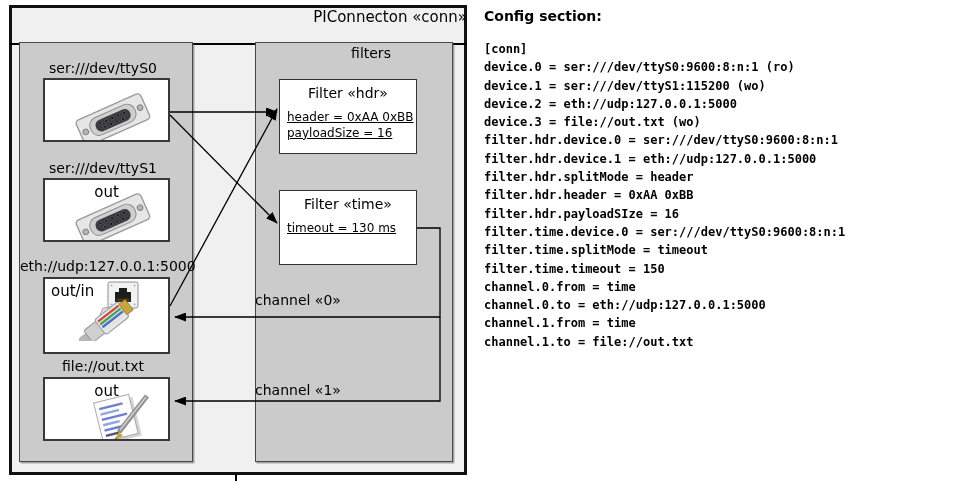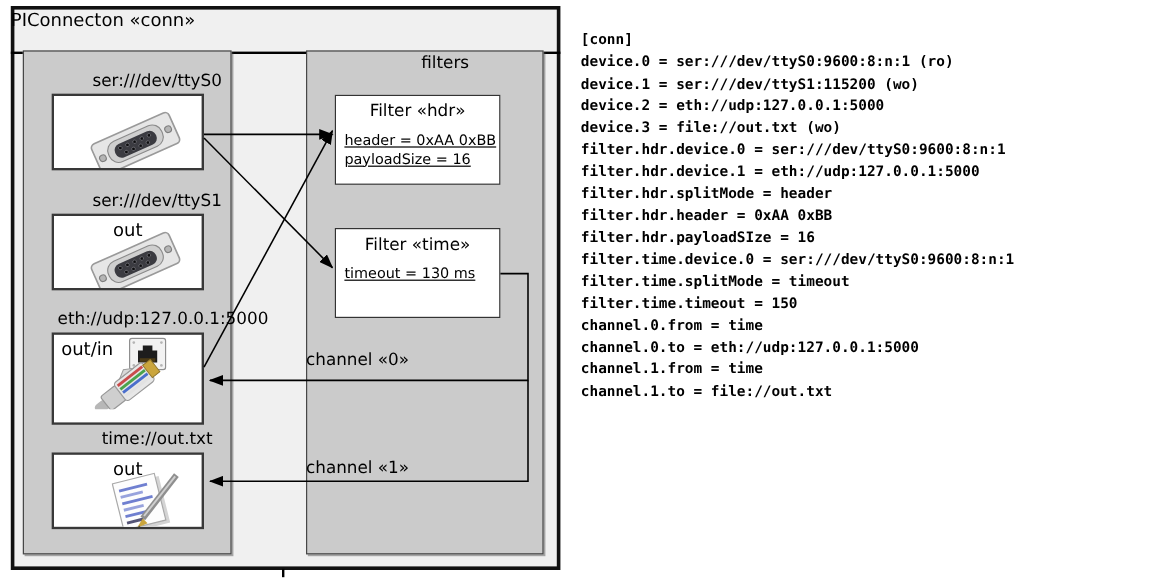--- a/index.html
+++ b/index.html
@@ -12,31 +12,31 @@
   .abs{position:absolute;box-sizing:border-box;}
 
   
   .outer-frame{
     left:9px;top:5px;width:458px;height:470px;
     background:#f0f0f0;border:3px solid #111;
   }
   .title-bar{
     left:9px;top:5px;width:458px;height:40px;
     border-bottom:2px solid #000;
-    font-size:15px;line-height:25px;text-align:left;
+    font-size:15px;line-height:25px;text-align:right;
   }
   .panel{
     background:#cbcbcb;border:1px solid #474747;
     box-shadow:1.5px 1.5px 0 rgba(70,70,70,.45);
   }
   .devices-panel{left:19px;top:42px;width:174px;height:420px;}
   .filters-panel{left:255px;top:42px;width:198px;height:420px;}
   .filters-title{left:255px;top:45px;width:232px;text-align:center;font-size:14px;}
 
-  .dev-label{left:20px;width:166px;text-align:center;font-size:14px;margin-left:28px;}
+  .dev-label{left:20px;width:166px;text-align:center;font-size:14px;}
   .dev-box{
     left:43px;width:127px;background:#fff;
     border:2px solid #383838;overflow:hidden;
   }
   .dev-dir{position:absolute;left:0;top:3px;width:100%;text-align:center;font-size:15px;}
   .dev-dir.left{width:auto;left:6px;text-align:left;}
 
   .filter-box{
     left:279px;width:138px;height:75px;background:#fff;
     border:1.5px solid #333;padding-top:5px;
@@ -146,21 +146,21 @@
       <rect x="29" y="15.5" width="26" height="2.4" fill="#c94b4b"></rect>
       <rect x="29" y="19.1" width="26" height="2.4" fill="#4ba34b"></rect>
       <rect x="29" y="22.7" width="26" height="2.4" fill="#4b6fcc"></rect>
       <rect x="29" y="26.3" width="26" height="2.4" fill="#e2e2e2"></rect>
       <rect x="56" y="16" width="8" height="13" fill="#caa53d" stroke="#8f742a" stroke-width="0.8"></rect>
       <path d="M34 13 l7 -4 l7 4 z" fill="#d9d9d9" stroke="#9a9a9a" stroke-width="0.8"></path>
     </g>
   </svg>
 </div>
 
-<div class="abs dev-label" style="top:358px">time://out.txt</div>
+<div class="abs dev-label" style="top:358px">file://out.txt</div>
 <div class="abs dev-box" style="top:377px;height:64px">
   <div class="dev-dir">out</div>
   <svg class="icon-svg" style="left:48px;top:13px" width="64" height="50" viewBox="0 0 64 50">
     <g transform="rotate(-14 28 26)">
       <rect x="8" y="8" width="36" height="40" fill="#d4d4d4"></rect>
       <rect x="5" y="5" width="36" height="40" fill="#fdfdfd" stroke="#a9a9a9"></rect>
       <g fill="#6f7fd0">
         <rect x="9" y="11" width="24" height="2.4"></rect>
         <rect x="9" y="16.5" width="19" height="2.4" fill="#98a3dd"></rect>
         <rect x="9" y="22" width="26" height="2.4"></rect>
@@ -200,20 +200,21 @@
     <line x1="170" y1="115" x2="277" y2="223" marker-end="url(#ah)"></line>
     <line x1="170" y1="306" x2="277" y2="109" marker-end="url(#ah)"></line>
     <path d="M417,228 L440,228 L440,317 L175,317" marker-end="url(#ah)"></path>
     <path d="M440,317 L440,401 L175,401" marker-end="url(#ah)"></path>
   </g>
 </svg>
 
 <div class="abs bottom-tick"></div>
 
 <div class="abs config-block">
+  <div class="config-heading">Config section:</div>
   <pre class="config-body">[conn]
 device.0 = ser:///dev/ttyS0:9600:8:n:1 (ro)
 device.1 = ser:///dev/ttyS1:115200 (wo)
 device.2 = eth://udp:127.0.0.1:5000
 device.3 = file://out.txt (wo)
 filter.hdr.device.0 = ser:///dev/ttyS0:9600:8:n:1
 filter.hdr.device.1 = eth://udp:127.0.0.1:5000
 filter.hdr.splitMode = header
 filter.hdr.header = 0xAA 0xBB
 filter.hdr.payloadSIze = 16

